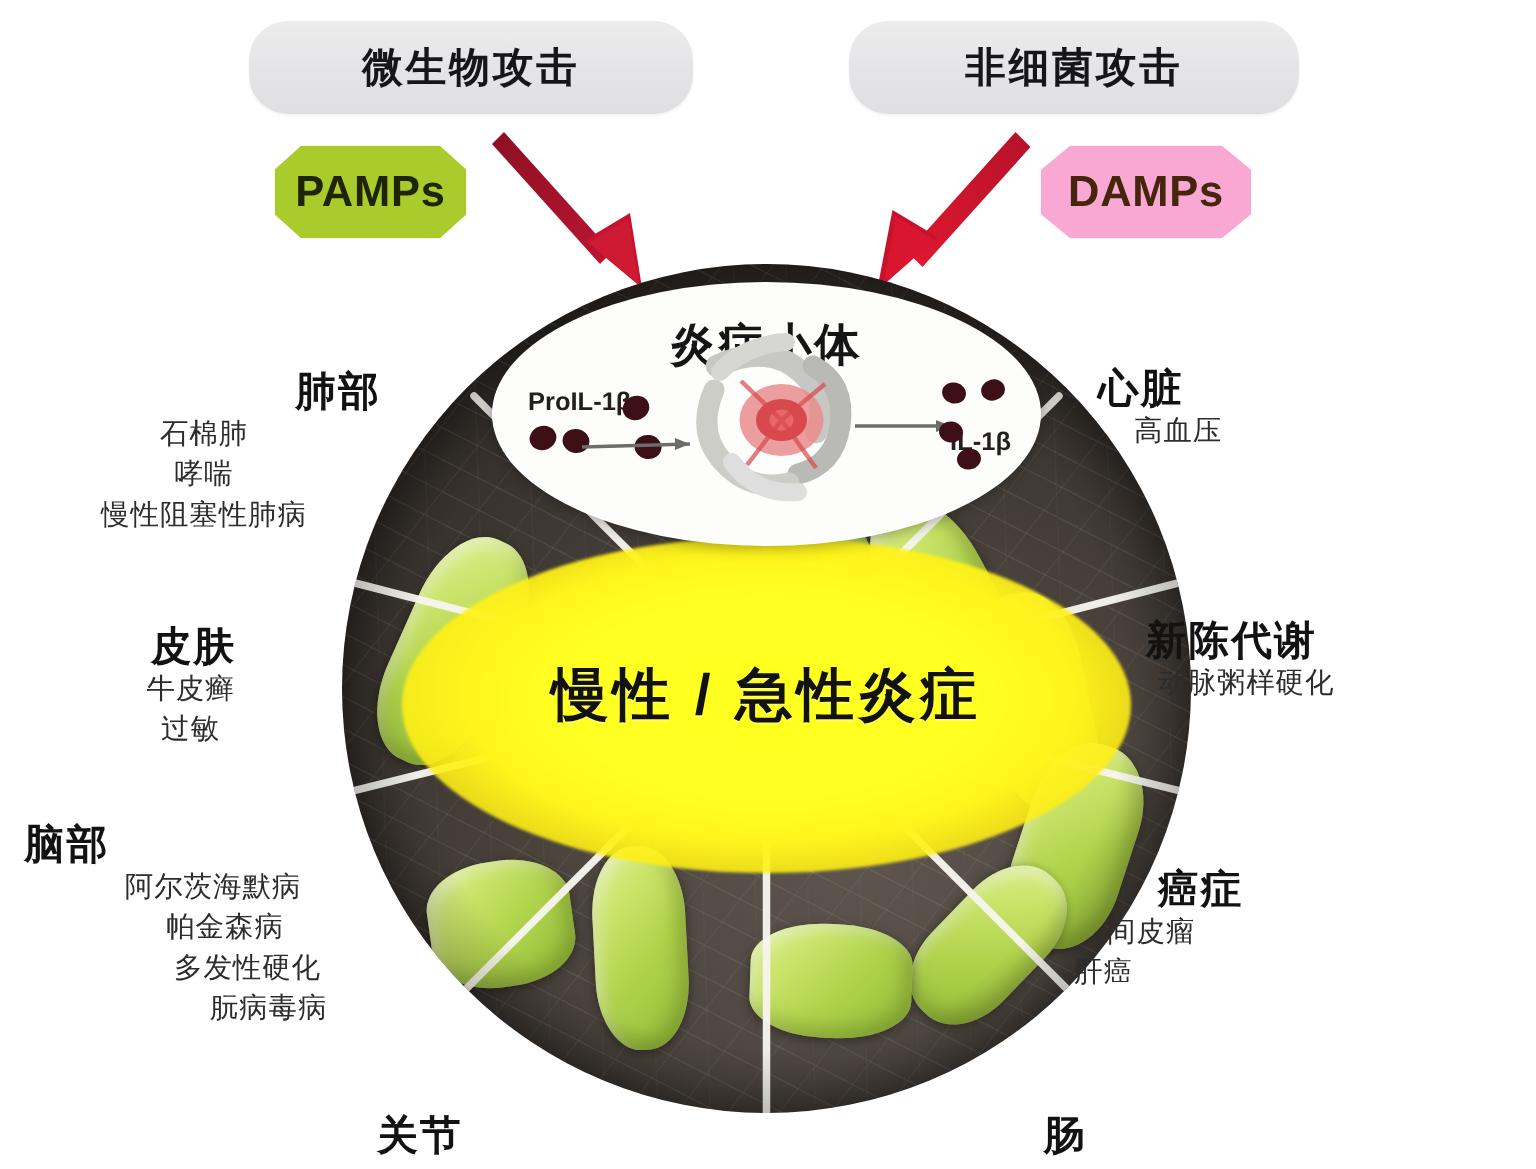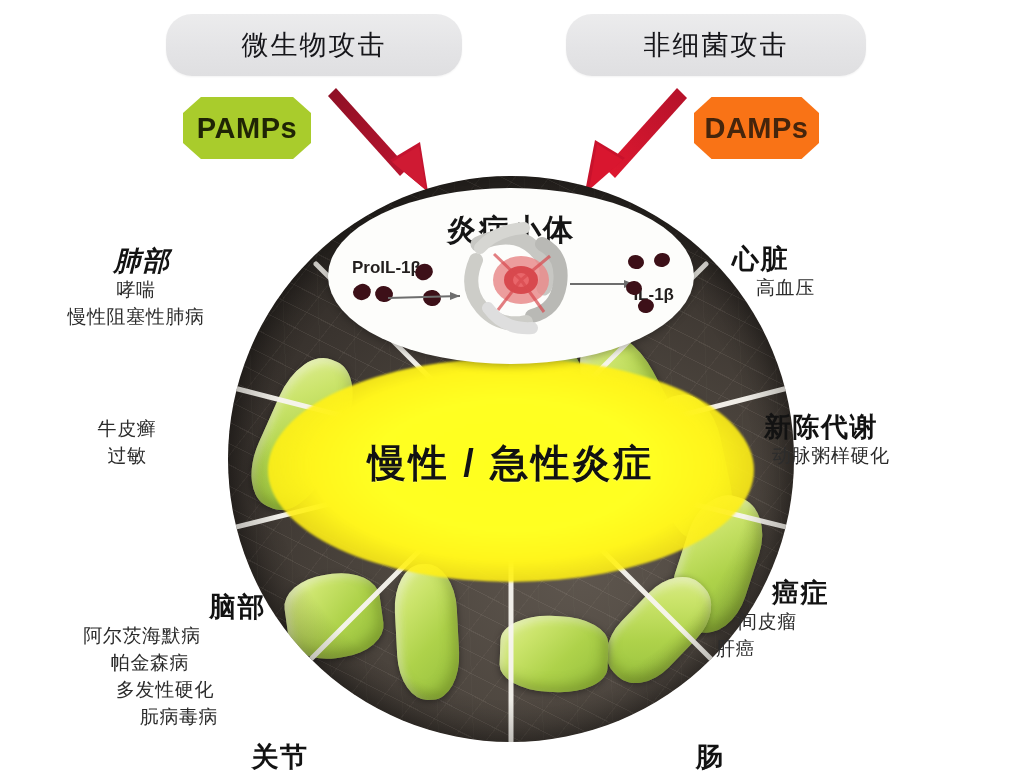--- a/index.html
+++ b/index.html
@@ -17,21 +17,21 @@
   }
 
   
   .pill {
     position: absolute;
     background: linear-gradient(180deg, #ececed 0%, #e4e4e6 55%, #dfdfe1 100%);
     border-radius: 26px;
     display: flex;
     align-items: center;
     justify-content: center;
-    font-weight: normal;
+    font-weight: bold;
     letter-spacing: 2px;
     color: #16161a;
     box-shadow: 0 1px 2px rgba(0,0,0,0.05);
   }
   #pill-left  { left: 166px; top: 14px;  width: 296px; height: 62px; font-size: 27px; }
   #pill-right { left: 566px; top: 14px;  width: 300px; height: 62px; font-size: 27px; }
 
   
   .octagon {
     position: absolute;
@@ -43,22 +43,22 @@
     letter-spacing: 0.5px;
     clip-path: polygon(14% 0%, 86% 0%, 100% 26%, 100% 74%, 86% 100%, 14% 100%, 0% 74%, 0% 26%);
   }
   #badge-pamps {
     left: 183px; top: 97px; width: 128px; height: 62px;
     background: #a9cc2c;
     color: #1f2405;
     filter: drop-shadow(0 0 3px rgba(168,204,44,0.55));
   }
   #badge-damps {
-    left: 694px; top: 97px; width: 125px; height: 62px;
-    background: #f97316;
+    left: 694px; top: 97px; width: 140px; height: 62px;
+    background: #f9a8d4;
     color: #45250c;
     filter: drop-shadow(0 0 3px rgba(238,171,60,0.5));
   }
 
   
   .arrow-svg { position: absolute; overflow: visible; }
   #arrow-left  { left: 330px; top: 80px;  width: 130px; height: 115px; }
   #arrow-right { left: 565px; top: 80px;  width: 130px; height: 115px; }
 
   
@@ -167,23 +167,23 @@
 
   #organ-lung      { left: 18px;  top: 246px; width: 236px; }
   #organ-skin      { left: 18px;  top: 416px; width: 218px; }
   #organ-brain     { left: 18px;  top: 548px; width: 248px; }
   #organ-joint     { left: 210px; top: 742px; width: 140px; }
   #organ-gut       { left: 650px; top: 742px; width: 120px; }
   #organ-heart     { left: 722px; top: 244px; width: 200px; }
   #organ-metab     { left: 764px; top: 412px; width: 222px; }
   #organ-cancer    { left: 716px; top: 578px; width: 200px; }
 
-  #organ-lung .head   { text-align: center; margin-left: 12px; font-style: italic; }
+  #organ-lung .head   { text-align: right; margin-left: 12px; }
   #organ-skin .head   { text-align: center; margin-left: 4px; }
-  #organ-brain .head  { text-align: right; margin-left: -2px; margin-top: 44px; }
+  #organ-brain .head  { text-align: left; margin-left: -2px; }
   #organ-heart .head  { text-align: left; margin-left: 10px; }
   #organ-metab .head  { text-align: left; }
   #organ-cancer .head { text-align: left; margin-left: 56px; }
 </style>
 </head>
 <body>
 
 <div class="pill" id="pill-left">
   <span>微生物攻击</span>
 </div>
@@ -301,25 +301,27 @@
         <ellipse cx="334" cy="72" rx="8" ry="7" transform="rotate(-16 334 72)"></ellipse>
         <ellipse cx="306" cy="100" rx="8" ry="7" transform="rotate(6 306 100)"></ellipse>
         <ellipse cx="318" cy="118" rx="8" ry="7" transform="rotate(-9 318 118)"></ellipse>
       </g>
     </svg>
   </div>
 </div>
 
 <div class="organ ta-c" id="organ-lung">
   <div class="head">肺部</div>
+  <div class="item">石棉肺</div>
   <div class="item">哮喘</div>
   <div class="item">慢性阻塞性肺病</div>
 </div>
 
 <div class="organ ta-c" id="organ-skin">
+  <div class="head">皮肤</div>
   <div class="item">牛皮癣</div>
   <div class="item">过敏</div>
 </div>
 
 <div class="organ ta-c" id="organ-brain">
   <div class="head">脑部</div>
   <div class="item" style="text-align:center;">阿尔茨海默病</div>
   <div class="item" style="text-align:center; margin-left:16px;">帕金森病</div>
   <div class="item" style="text-align:center; margin-left:46px;">多发性硬化</div>
   <div class="item" style="text-align:center; margin-left:74px;">朊病毒病</div>

